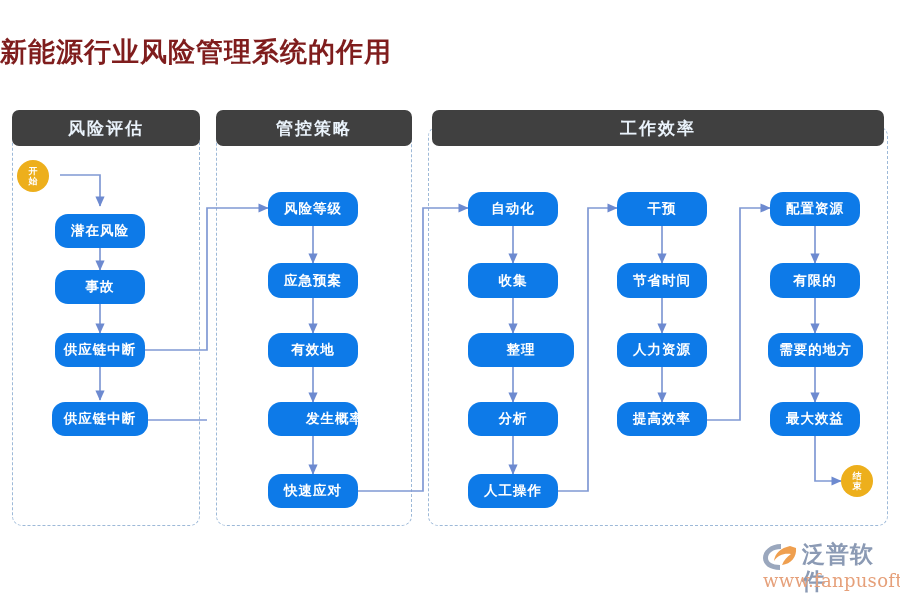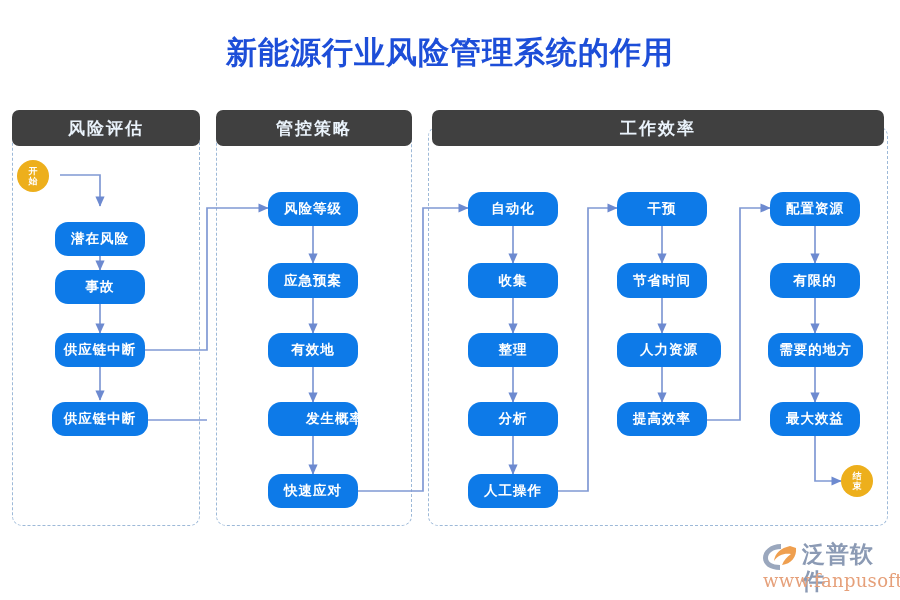--- a/index.html
+++ b/index.html
@@ -19,24 +19,24 @@
     width: 900px;
     height: 600px;
   }
 
   
   .page-title {
     position: absolute;
     left: 0;
     top: 36px;
     width: 900px;
-    text-align: center;
-    font-size: 31px;
-    font-weight: bold;
-    color: #1d4ed8;
+    text-align: left;
+    font-size: 27px;
+    font-weight: bold;
+    color: #7f1d1d;
     letter-spacing: 1px;
     line-height: 32px;
   }
 
   
   .group-box {
     position: absolute;
     border: 1.4px dashed #9db9d8;
     border-radius: 10px;
     box-sizing: border-box;
@@ -210,21 +210,21 @@
 
   <div class="terminator" style="left:17px; top:160px; width:32px; height:32px;">
     <span>开</span>
     <span>始</span>
   </div>
   <div class="terminator" style="left:841px; top:465px; width:32px; height:32px;">
     <span>结</span>
     <span>束</span>
   </div>
 
-  <div class="node" style="left:55px; top:222px; width:90px; height:34px;text-align:center;">
+  <div class="node" style="left:55px; top:214px; width:90px; height:34px;text-align:center;">
     <span>潜在风险</span>
   </div>
   <div class="node" style="left:55px; top:270px; width:90px; height:34px;">
     <span>事故</span>
   </div>
   <div class="node" style="left:55px; top:333px; width:90px; height:34px;">
     <span>供应链中断</span>
   </div>
   <div class="node" style="left:52px; top:402px; width:96px; height:34px;">
     <span>供应链中断</span>
@@ -245,37 +245,37 @@
   <div class="node" style="left:268px; top:474px; width:90px; height:34px;">
     <span>快速应对</span>
   </div>
 
   <div class="node" style="left:468px; top:192px; width:90px; height:34px;">
     <span>自动化</span>
   </div>
   <div class="node" style="left:468px; top:263px; width:90px; height:35px;">
     <span>收集</span>
   </div>
-  <div class="node" style="left:468px; top:333px; width:90px; height:34px;">
+  <div class="node" style="left:468px; top:333px; width:106px; height:34px;">
     <span>整理</span>
   </div>
   <div class="node" style="left:468px; top:402px; width:90px; height:34px;">
     <span>分析</span>
   </div>
   <div class="node" style="left:468px; top:474px; width:90px; height:34px;">
     <span>人工操作</span>
   </div>
 
   <div class="node" style="left:617px; top:192px; width:90px; height:34px;">
     <span>干预</span>
   </div>
   <div class="node" style="left:617px; top:263px; width:90px; height:35px;">
     <span>节省时间</span>
   </div>
-  <div class="node" style="left:617px; top:333px; width:104px; height:34px;">
+  <div class="node" style="left:617px; top:333px; width:90px; height:34px;">
     <span>人力资源</span>
   </div>
   <div class="node" style="left:617px; top:402px; width:90px; height:34px;">
     <span>提高效率</span>
   </div>
 
   <div class="node" style="left:770px; top:192px; width:90px; height:34px;">
     <span>配置资源</span>
   </div>
   <div class="node" style="left:770px; top:263px; width:90px; height:35px;">

